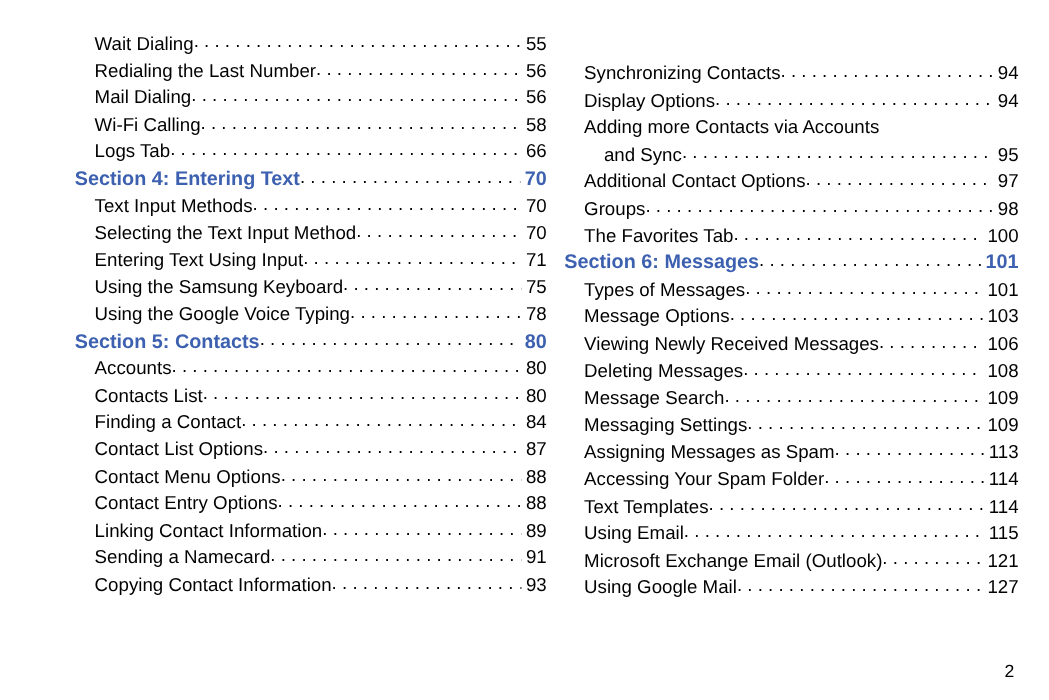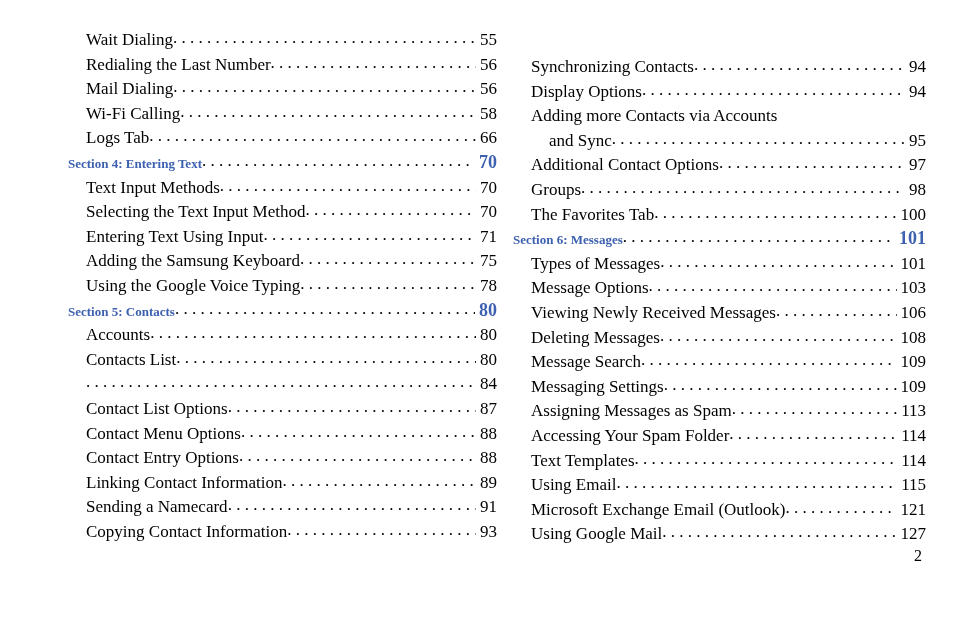--- a/index.html
+++ b/index.html
@@ -9,21 +9,21 @@
     color: #000;
     font-family: Arial, Helvetica, sans-serif;
   }
   .page {
     width: 954px;
     height: 636px;
     box-sizing: border-box;
     padding: 28px 28px 10px 68px;
     display: flex;
     flex-direction: column;
-    font-family: Liberation Serif, serif;
+    justify-content: space-between;
   }
   .cols {
     display: flex;
     width: 100%;
   }
   .col {
     width: 50%;
     box-sizing: border-box;
   }
   .col + .col { padding-left: 16px; margin-top: 27px; }
@@ -33,21 +33,21 @@
     height: 24.6px;
     font-size: 17px;
     font-stretch: condensed;
     white-space: nowrap;
   }
   .item { padding-left: 18px; }
   .continuation { padding-left: 36px; }
   .section .label {
     color: #3d61b0;
     font-weight: bold;
-    font-size: 13px;
+    font-size: 18px;
   }
   .section .page-num {
     color: #3d61b0;
     font-weight: bold;
     font-size: 18px;
   }
   .label { flex: 0 0 auto; }
   .page-num { flex: 0 0 auto; text-align: right; padding-left: 4px; }
   .leader {
     flex: 1 1 auto;
@@ -116,21 +116,21 @@
           <span class="label">Selecting the Text Input Method</span>
           <span class="leader"></span>
           <span class="page-num">70</span>
         </div>
         <div class="row item">
           <span class="label">Entering Text Using Input</span>
           <span class="leader"></span>
           <span class="page-num">71</span>
         </div>
         <div class="row item">
-          <span class="label">Adding the Samsung Keyboard</span>
+          <span class="label">Using the Samsung Keyboard</span>
           <span class="leader"></span>
           <span class="page-num">75</span>
         </div>
         <div class="row item">
           <span class="label">Using the Google Voice Typing</span>
           <span class="leader"></span>
           <span class="page-num">78</span>
         </div>
         <div class="row section">
           <span class="label">Section 5:  Contacts</span>
@@ -141,20 +141,21 @@
           <span class="label">Accounts</span>
           <span class="leader"></span>
           <span class="page-num">80</span>
         </div>
         <div class="row item">
           <span class="label">Contacts List</span>
           <span class="leader"></span>
           <span class="page-num">80</span>
         </div>
         <div class="row item">
+          <span class="label">Finding a Contact</span>
           <span class="leader"></span>
           <span class="page-num">84</span>
         </div>
         <div class="row item">
           <span class="label">Contact List Options</span>
           <span class="leader"></span>
           <span class="page-num">87</span>
         </div>
         <div class="row item">
           <span class="label">Contact Menu Options</span>

